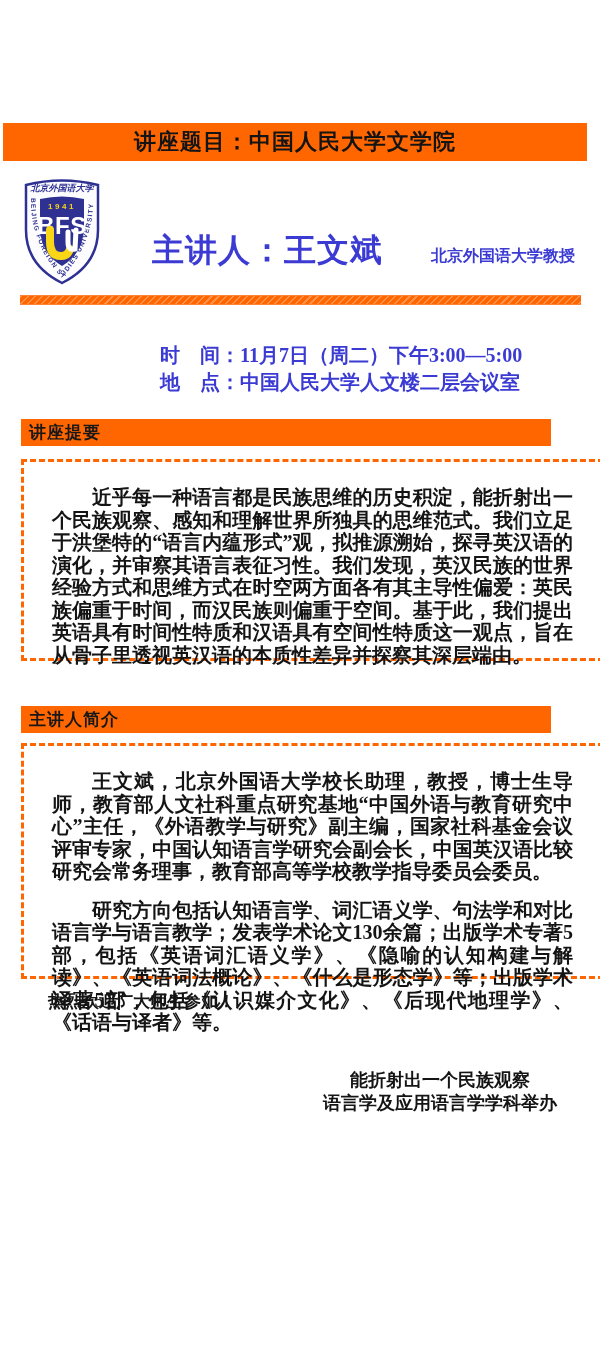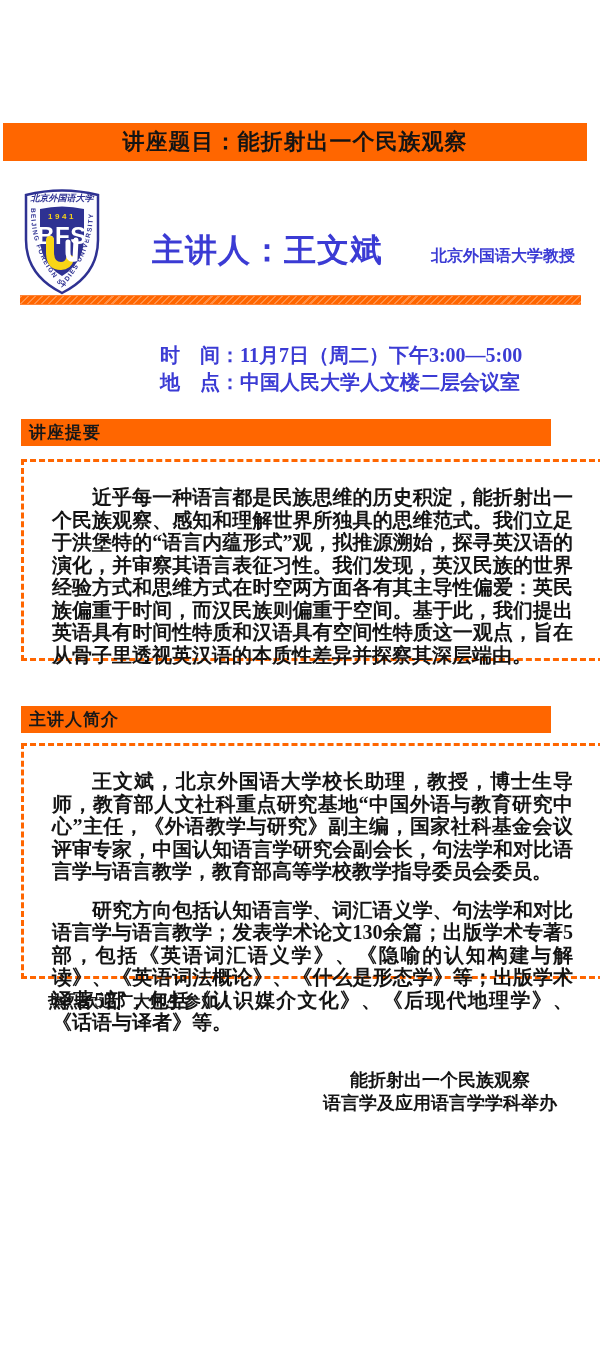--- a/index.html
+++ b/index.html
@@ -8,21 +8,21 @@
 
   .title-banner{
     position:absolute;left:3px;top:123px;width:584px;height:38px;
     background:#FF6600;display:flex;align-items:center;justify-content:center;
   }
   .title-banner .t{
     color:#141414;font-weight:bold;font-size:22px;letter-spacing:1px;
     font-family:"Liberation Serif",serif;
   }
 
-  .logo-wrap{position:absolute;left:17px;top:182px;width:90px;height:116px;text-align:right;}
+  .logo-wrap{position:absolute;left:17px;top:172px;width:90px;height:116px;text-align:right;}
 
   .speaker-line{
     position:absolute;left:152px;top:229px;width:430px;
     display:flex;align-items:baseline;
     font-family:"Liberation Sans",sans-serif;
   }
   .speaker-name{color:#3B3BD4;font-size:32px;font-weight:bold;letter-spacing:1px;}
   .speaker-affil{color:#3B3BD4;font-size:16px;margin-left:48px;font-weight:bold;}
 
   .divider{
@@ -73,21 +73,21 @@
 
   
   .logo-ring{font-family:"Liberation Sans",sans-serif;font-weight:bold;}
 </style>
 </head>
 <body>
 
 <div class="poster">
 
   <div class="title-banner">
-    <span class="t">讲座题目：能折射出一个民族观察</span>
+    <span class="t">讲座题目：中国人民大学文学院</span>
   </div>
 
   <div class="logo-wrap">
     <svg width="90" height="116" viewBox="0 0 90 116">
 
       <path d="M9,13 Q45,4 81,13 L81,58 Q81,93 45,111 Q9,93 9,58 Z" fill="#fdfdff" stroke="#2E3192" stroke-width="2.5"></path>
 
       <text x="45" y="19" font-size="9" fill="#2E3192" text-anchor="middle" font-family="Liberation Serif, serif" font-style="italic" font-weight="bold">北京外国语大学</text>
 
       <path id="ringPath" d="M14,24 Q12,70 45,106 Q78,70 76,24" fill="none"></path>
@@ -122,21 +122,21 @@
 
   <div class="dash-box" id="box1">
     <p>近乎每一种语言都是民族思维的历史积淀，能折射出一个民族观察、感知和理解世界所独具的思维范式。我们立足于洪堡特的“语言内蕴形式”观，拟推源溯始，探寻英汉语的演化，并审察其语言表征习性。我们发现，英汉民族的世界经验方式和思维方式在时空两方面各有其主导性偏爱：英民族偏重于时间，而汉民族则偏重于空间。基于此，我们提出英语具有时间性特质和汉语具有空间性特质这一观点，旨在从骨子里透视英汉语的本质性差异并探察其深层端由。</p>
   </div>
 
   <div class="sec-banner" id="sec2-banner">
     <span class="t">主讲人简介</span>
   </div>
 
   <div class="dash-box" id="box2">
-    <p>王文斌，北京外国语大学校长助理，教授，博士生导师，教育部人文社科重点研究基地“中国外语与教育研究中心”主任，《外语教学与研究》副主编，国家社科基金会议评审专家，中国认知语言学研究会副会长，句法学和对比语言学与语言教学，教育部高等学校教学指导委员会委员。</p>
+    <p>王文斌，北京外国语大学校长助理，教授，博士生导师，教育部人文社科重点研究基地“中国外语与教育研究中心”主任，《外语教学与研究》副主编，国家社科基金会议评审专家，中国认知语言学研究会副会长，中国英汉语比较研究会常务理事，教育部高等学校教学指导委员会委员。</p>
     <p>研究方向包括认知语言学、词汇语义学、句法学和对比语言学与语言教学；发表学术论文130余篇；出版学术专著5部，包括《英语词汇语义学》、《隐喻的认知构建与解读》、《英语词法概论》、《什么是形态学》等；出版学术译著5部，包括《认识媒介文化》、《后现代地理学》、《话语与译者》等。</p>
   </div>
 
   <div class="welcome">热烈欢迎广大师生参加！</div>
 
   <div class="organizer">
     <div>能折射出一个民族观察</div>
     <div>语言学及应用语言学学科举办</div>
   </div>
 

